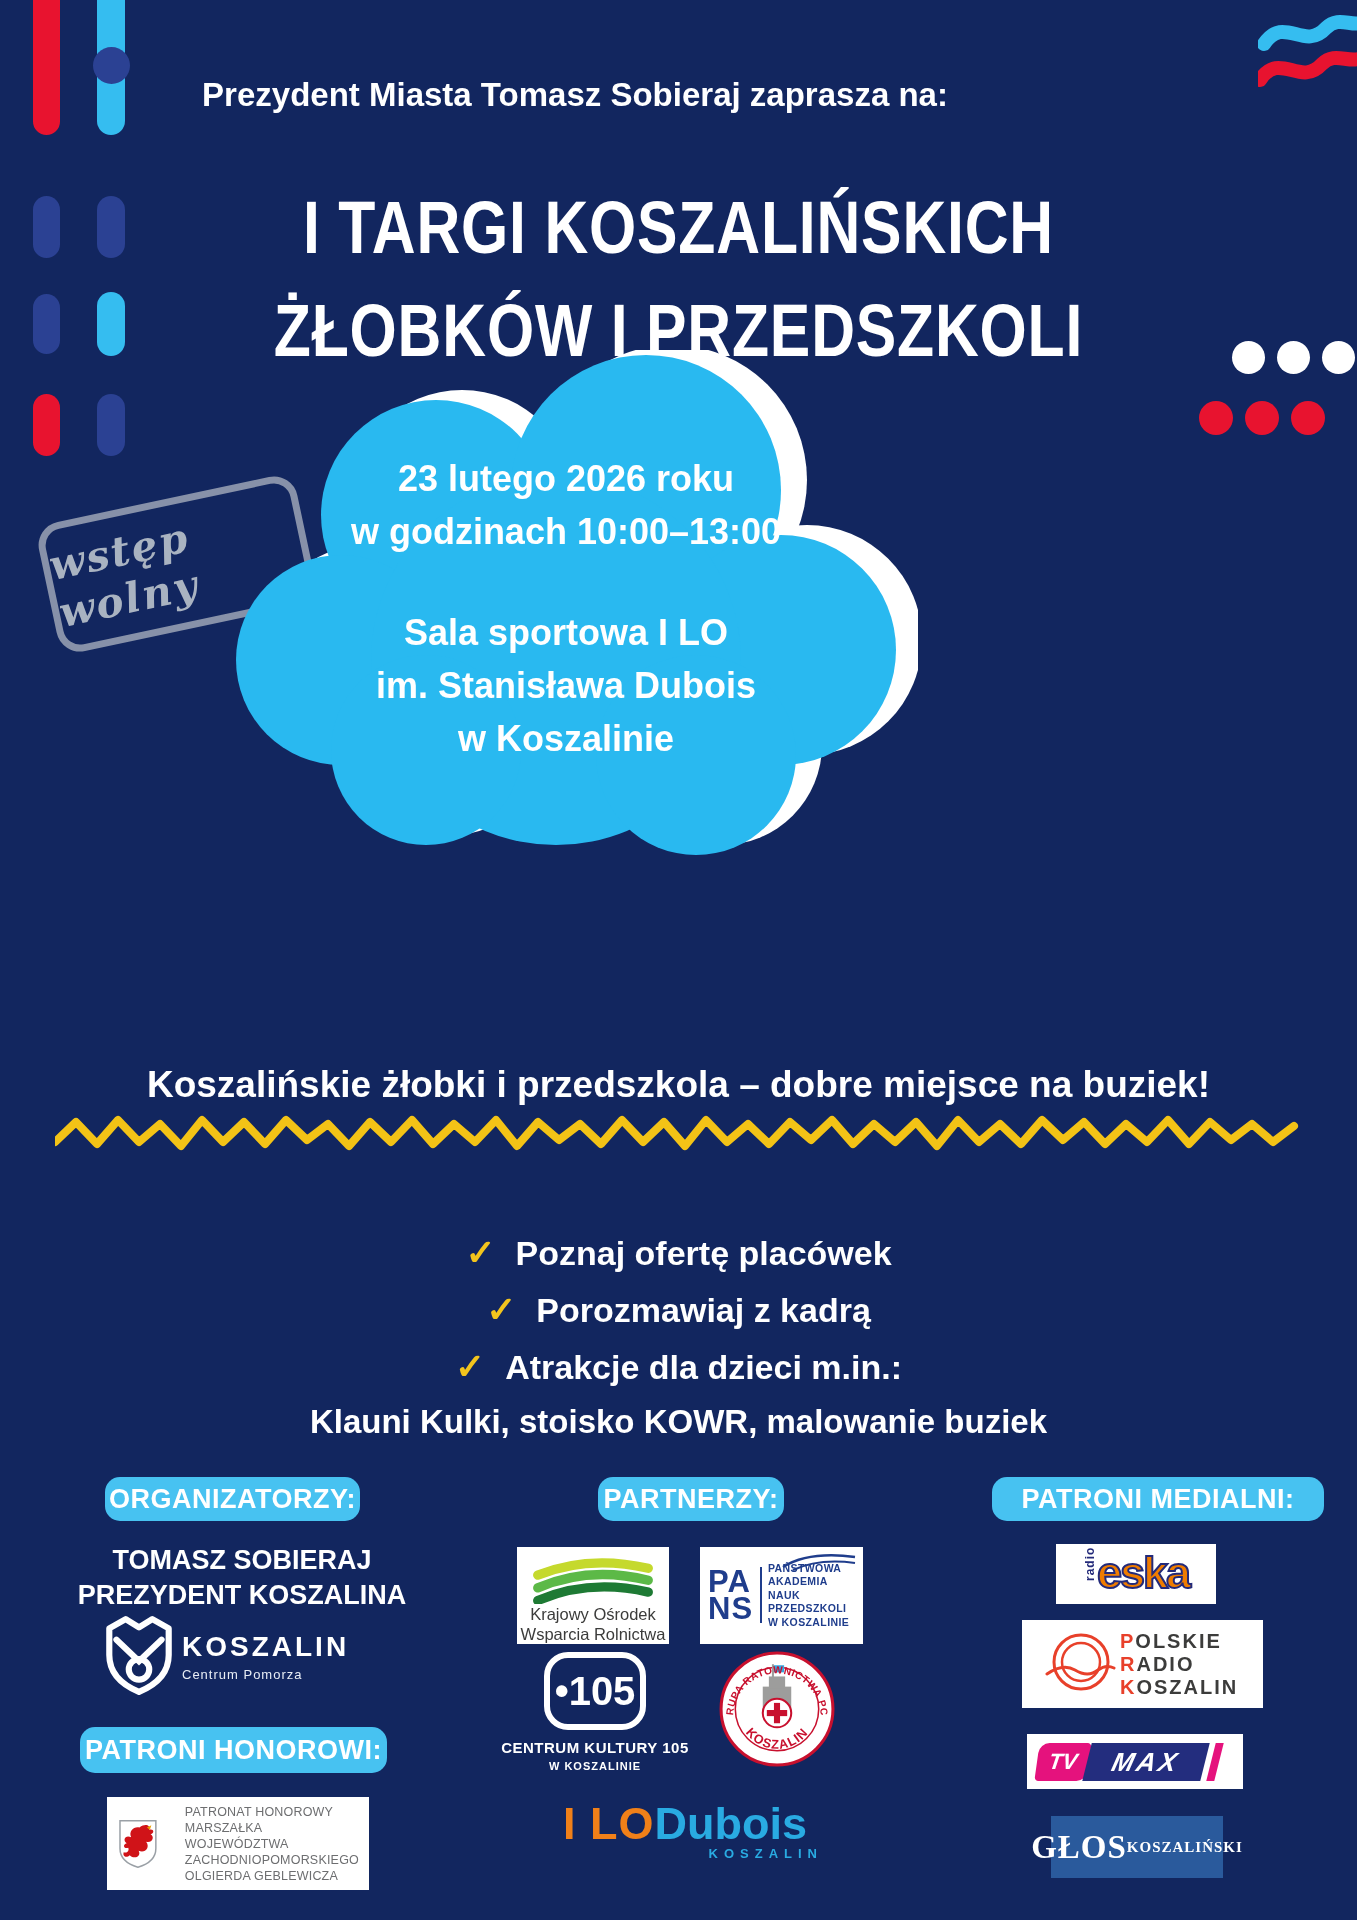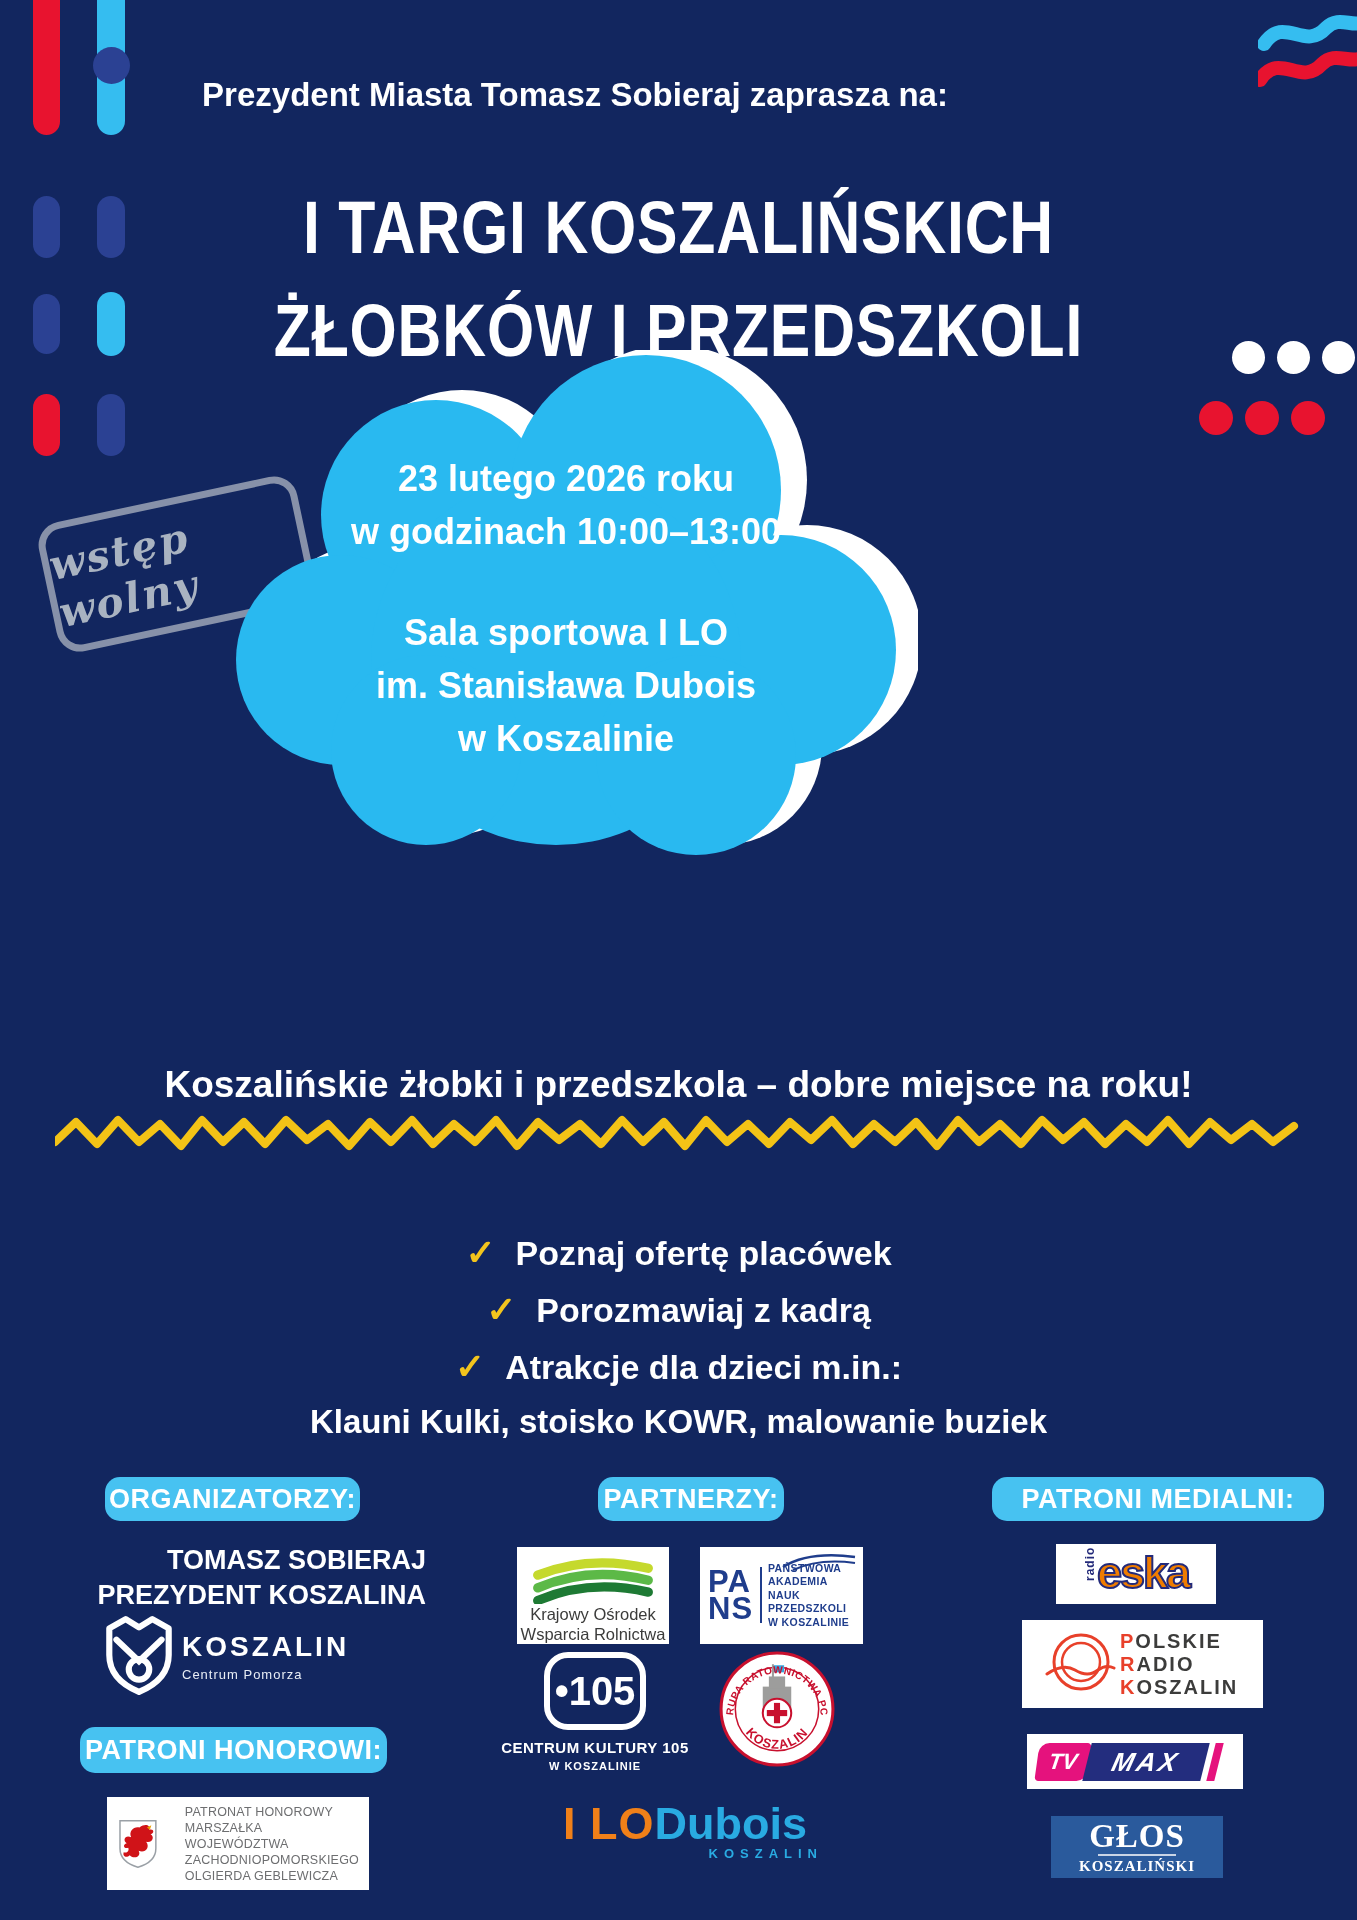--- a/index.html
+++ b/index.html
@@ -36,21 +36,21 @@
   .check-row{display:flex;justify-content:center;align-items:baseline;gap:20px;
              font-size:34px;font-weight:700;margin-bottom:15px}
   .check-mark{color:#f2c41d;font-size:36px}
   .check-detail{font-size:33px;font-weight:700;margin-top:2px}
 
   
   .label-pill{position:absolute;background:#47c2f1;border-radius:15px;color:#fff;
               font-weight:700;font-size:27px;display:flex;align-items:center;
               justify-content:center;letter-spacing:.5px}
 
-  .names{position:absolute;left:36px;top:1543px;width:390px;text-align:right;
+  .names{position:absolute;left:47px;top:1543px;width:390px;text-align:center;
          font-size:27px;line-height:35px;font-weight:700}
 
   .city-logo-text{position:absolute;left:182px;top:1631px}
   .city-logo-name{font-size:28px;font-weight:700;letter-spacing:3px}
   .city-logo-sub{font-size:13px;letter-spacing:1px;margin-top:4px;color:#e8edf5}
 
   .white-box{position:absolute;background:#fff}
 
   
   .patron-box{left:107px;top:1797px;width:262px;height:93px;display:flex;
@@ -110,21 +110,21 @@
   .tv-badge{width:52px;height:38px;background:#e5127d;border-radius:10px 4px 10px 4px;
             display:flex;align-items:center;justify-content:center;transform:skewX(-8deg);
             color:#fff;font-weight:900;font-style:italic;font-size:22px}
   .max-band{width:118px;height:38px;background:#232d7e;transform:skewX(-14deg);
             margin-left:-2px;display:flex;align-items:center;justify-content:center;
             color:#fff;font-weight:900;font-style:italic;font-size:26px;letter-spacing:3px}
   .max-slash{width:8px;height:38px;background:#e5127d;transform:skewX(-14deg);margin-left:6px}
 
   
   .glos-box{position:absolute;left:1051px;top:1816px;width:172px;height:62px;
-            background:#2a5a9c;display:flex;flex-direction:column;align-items:center;
+            background:#2a5a9c;display:flex;flex-direction:row;align-items:center;
             justify-content:center;font-family:"Liberation Serif",serif}
   .glos-top{font-size:33px;font-weight:700;letter-spacing:1px;line-height:33px}
   .glos-rule{width:78px;height:2px;background:rgba(255,255,255,.75);margin:1px 0 2px}
   .glos-bottom{font-size:15px;font-weight:700;letter-spacing:1px}
 </style>
 </head>
 <body>
 
 <div class="poster">
 
@@ -182,21 +182,21 @@
   </svg>
 
   <div class="cloud-text">
     <div>23 lutego 2026 roku</div>
     <div>w godzinach 10:00–13:00</div>
     <div class="group2">Sala sportowa I LO</div>
     <div>im. Stanisława Dubois</div>
     <div>w Koszalinie</div>
   </div>
 
-  <div class="tagline">Koszalińskie żłobki i przedszkola – dobre miejsce na roku!</div>
+  <div class="tagline">Koszalińskie żłobki i przedszkola – dobre miejsce na buziek!</div>
   <svg class="abs" style="left:55px;top:1110px" width="1250" height="48" viewBox="0 0 1250 40">
     <polyline fill="none" stroke="#f3c316" stroke-width="8" stroke-linecap="round" stroke-linejoin="round" points="0,28 21,8 42,30 63,6 84,28 105,10 126,32 147,6 168,28 189,8 210,30 231,6 252,26 273,10 294,32 315,8 336,28 357,6 378,30 399,10 420,28 441,6 462,32 483,8 504,26 525,10 546,30 567,6 588,28 609,8 630,32 651,6 672,28 693,10 714,30 735,8 756,26 777,6 798,30 819,10 840,28 861,8 882,32 903,6 924,28 945,10 966,30 987,6 1008,26 1029,8 1050,30 1071,10 1092,28 1113,6 1134,30 1155,8 1176,26 1197,10 1218,28 1239,12"></polyline>
   </svg>
 
   <div class="checklist">
     <div class="check-row">
       <span class="check-mark">✓</span>
       <span>Poznaj ofertę placówek</span>
     </div>
     <div class="check-row">

